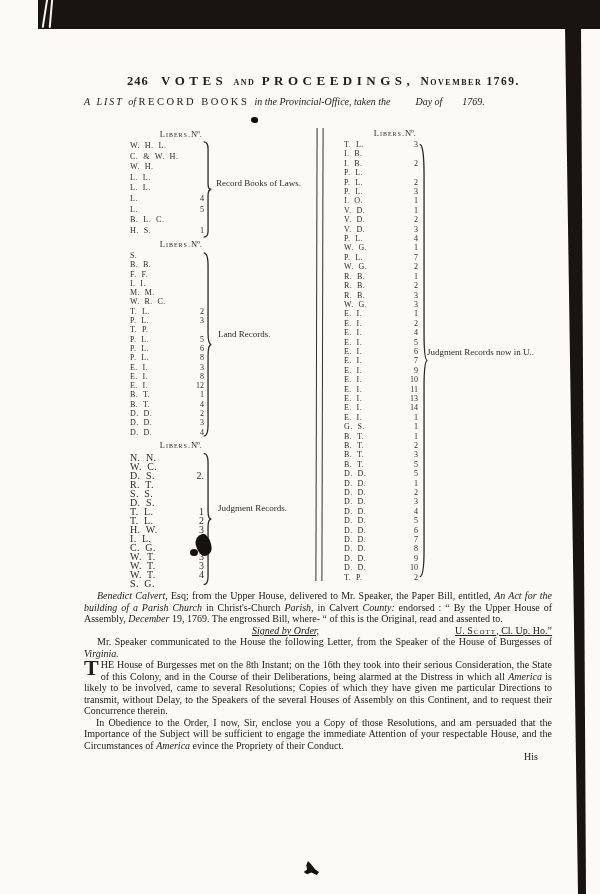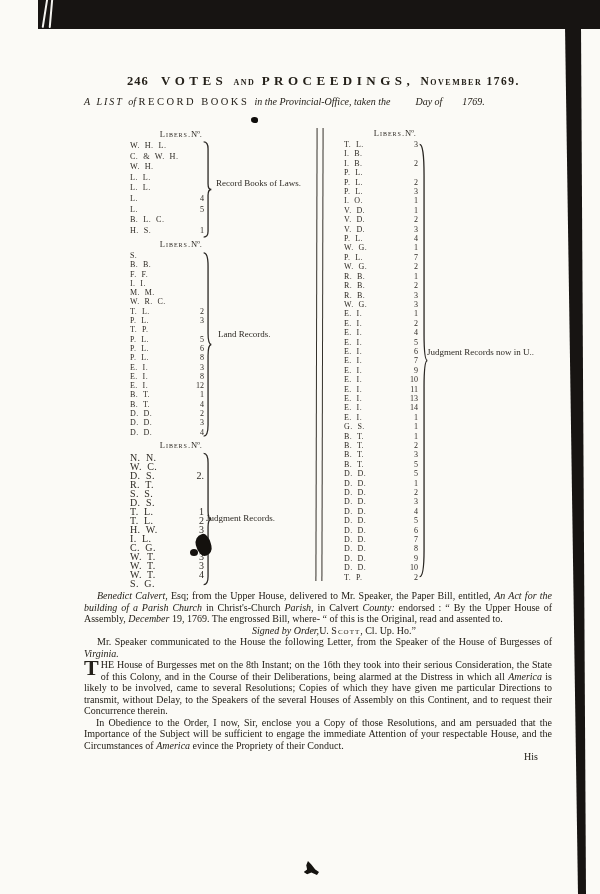--- a/index.html
+++ b/index.html
@@ -57,32 +57,32 @@
   .gr{left:340px;top:128px;}
   .gr .entry-row{height:9.42px;font-size:8px;}
   .brace{position:absolute;width:11px;}
   .g1 .brace{left:76px;top:12px;height:97px;}
   .g2 .brace{left:76px;top:12px;height:187px;}
   .g3 .brace{left:76px;top:12px;height:134px;}
   .gr .brace{left:78px;top:12px;height:441px;}
   .glabel{position:absolute;font-size:9px;white-space:nowrap;}
   .g1 .glabel{left:90px;top:49px;}
   .g2 .glabel{left:92px;top:90px;}
-  .g3 .glabel{left:80px;top:63px;margin-top:10px;}
+  .g3 .glabel{left:92px;top:63px;}
   .gr .glabel{left:87px;top:219px;}
   .rule{position:absolute;left:316px;top:128px;height:453px;width:5px;
         border-left:1.6px solid #35312b;border-right:1.6px solid #35312b;transform:rotate(.15deg);}
 
   
   .bodytext{position:absolute;left:84px;top:590px;width:468px;font-size:10px;line-height:11.5px;text-align:justify;}
   .bodytext p{margin:0;}
   .em{font-style:italic;}
   .sc{font-variant:small-caps;letter-spacing:1px;}
   .p1{text-indent:13px;}
-  .sigrow{display:flex;justify-content:flex-start;padding-left:168px;line-height:11.5px;}
+  .sigrow{display:flex;justify-content:space-between;padding-left:168px;line-height:11.5px;text-decoration:underline;}
   .p2{text-indent:13px;}
   .dateline{text-align:right;padding-right:4px;margin-top:2px;}
   .salutation{letter-spacing:3px;margin-top:1px;line-height:10px;}
   .dropcap{float:left;font-size:22px;line-height:18.5px;padding-right:2px;font-weight:600;}
   .pb2{text-indent:12px;}
   .catchword{text-align:right;padding-right:14px;}
 </style>
 </head>
 <body>
 

